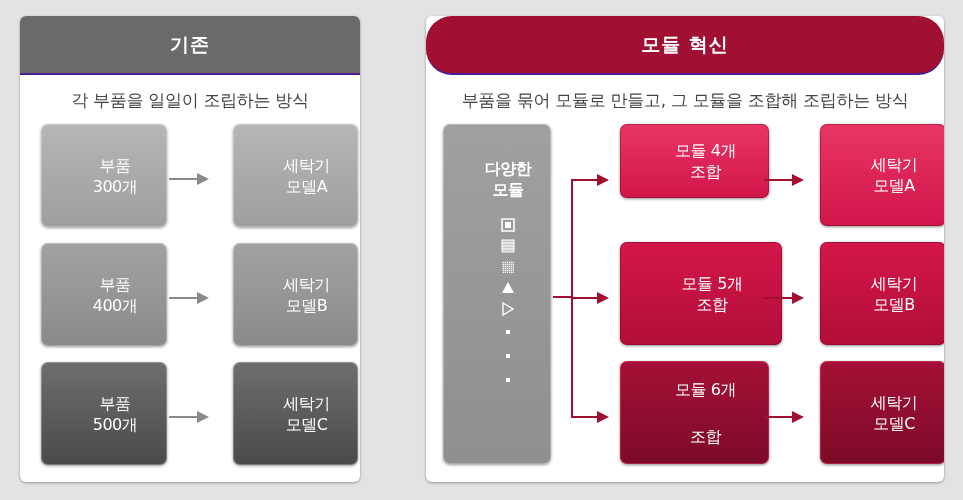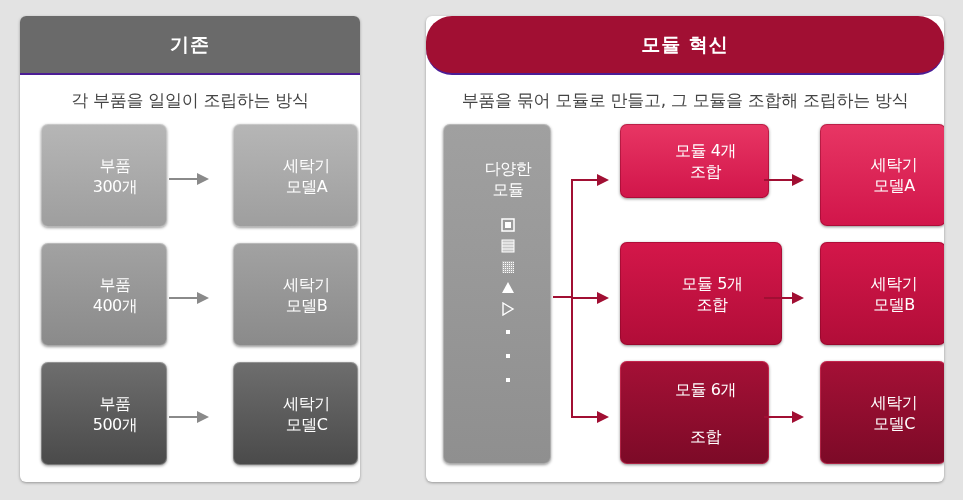--- a/index.html
+++ b/index.html
@@ -89,21 +89,21 @@
   <div class="box grey3" style="left:213px;top:346px;width:103px;height:103px;">
     <span>세탁기</span>
     <span>모델C</span>
   </div>
 </div>
 
 <div class="panel panel-right">
   <div class="panel-header">모듈 혁신</div>
   <div class="subtitle">부품을 묶어 모듈로 만들고, 그 모듈을 조합해 조립하는 방식</div>
 
-  <div class="box greyTall" style="left:17px;top:108px;width:86px;height:340px;">
+  <div class="box greyTall" style="left:17px;top:108px;width:86px;height:340px;font-weight:bold;">
     <div class="tall-title">
       <div>다양한</div>
       <div>모듈</div>
     </div>
     <div class="icon-list">
       <svg class="ic" viewBox="0 0 14 14">
         <rect x="1" y="1" width="12" height="12" fill="none" stroke="#fff" stroke-width="1.5"></rect>
         <rect x="4" y="4" width="6" height="6" fill="#fff"></rect>
       </svg>
       <svg class="ic" viewBox="0 0 14 14">

